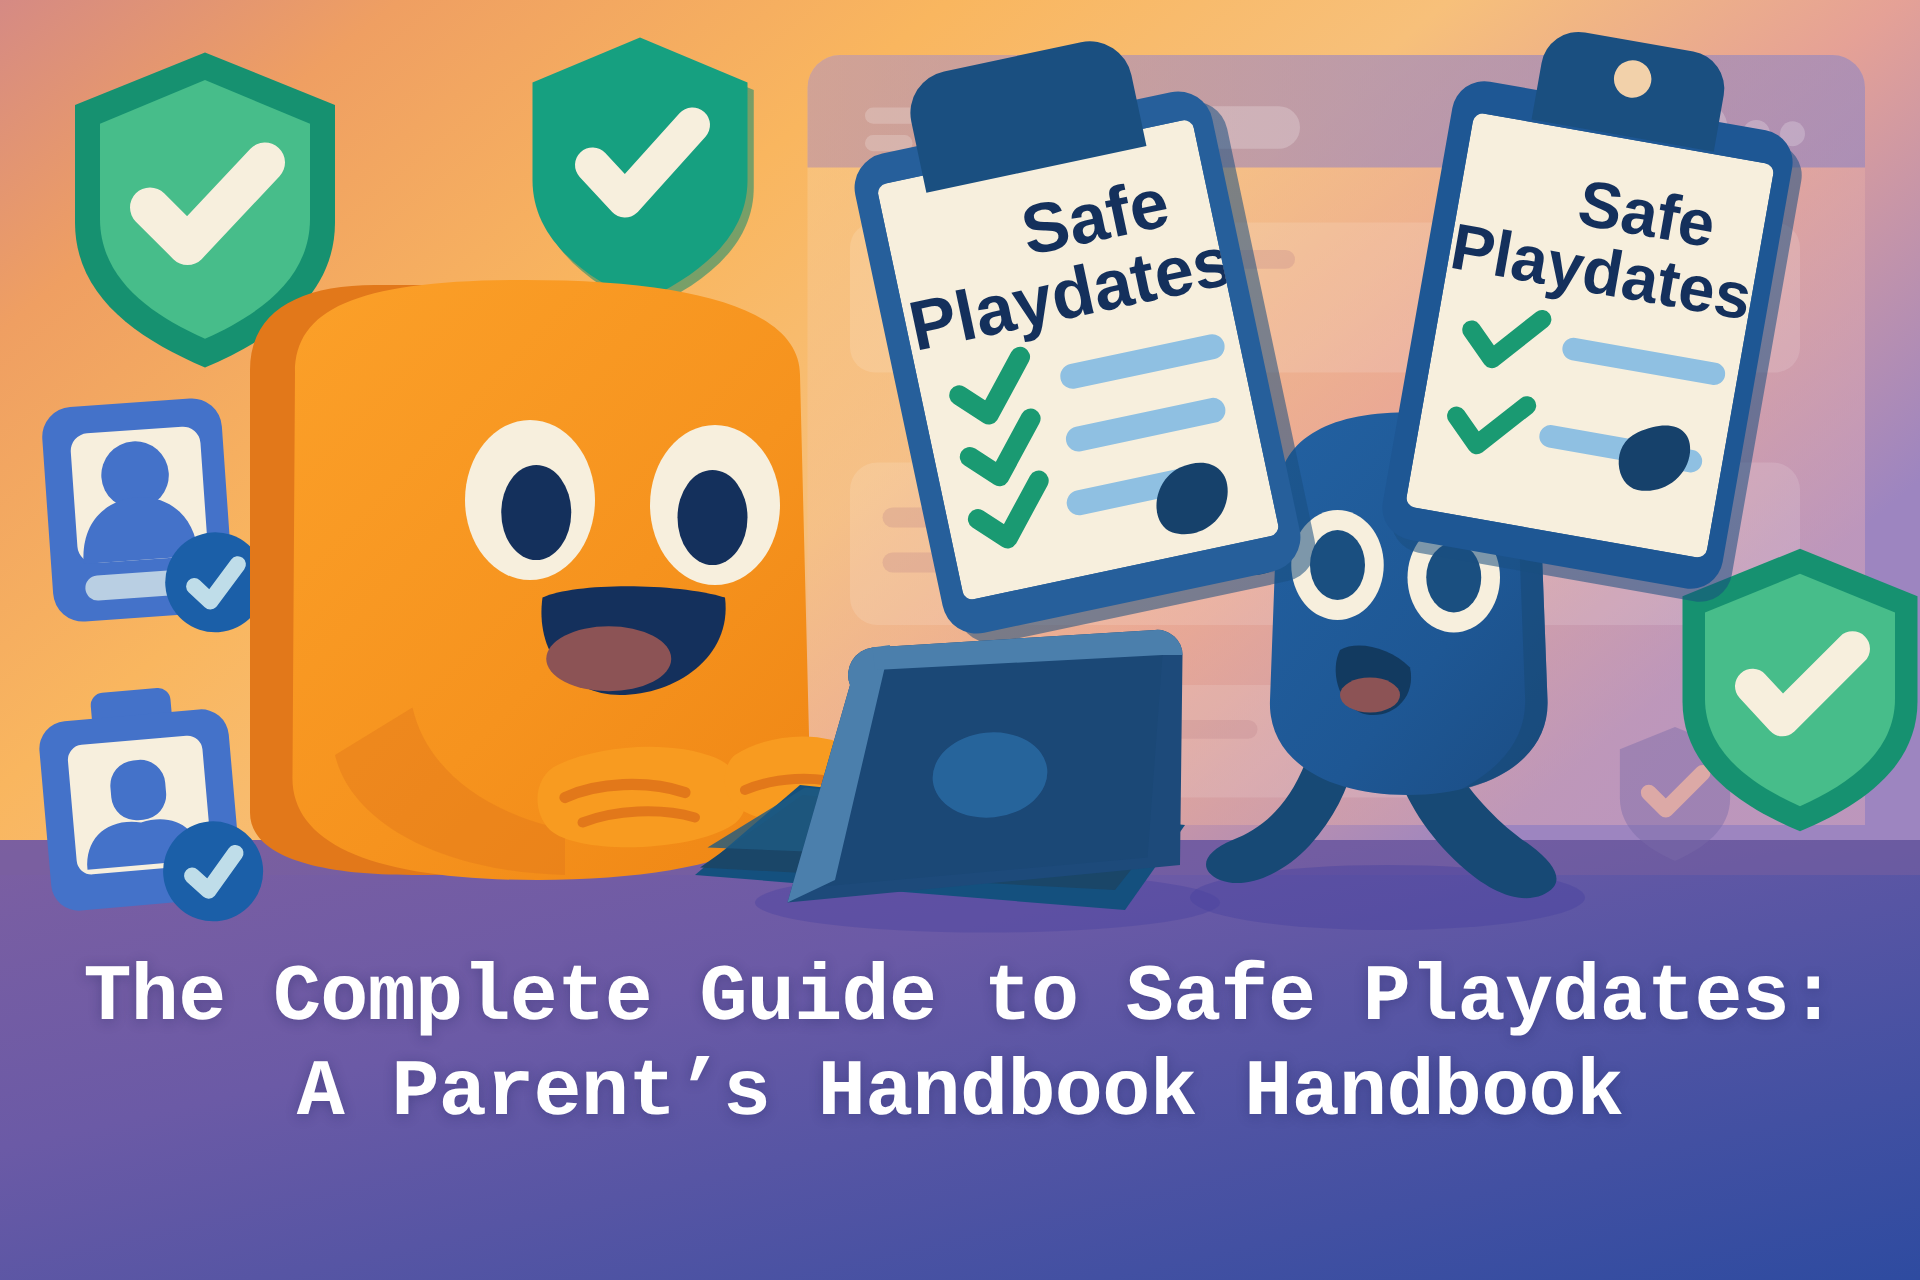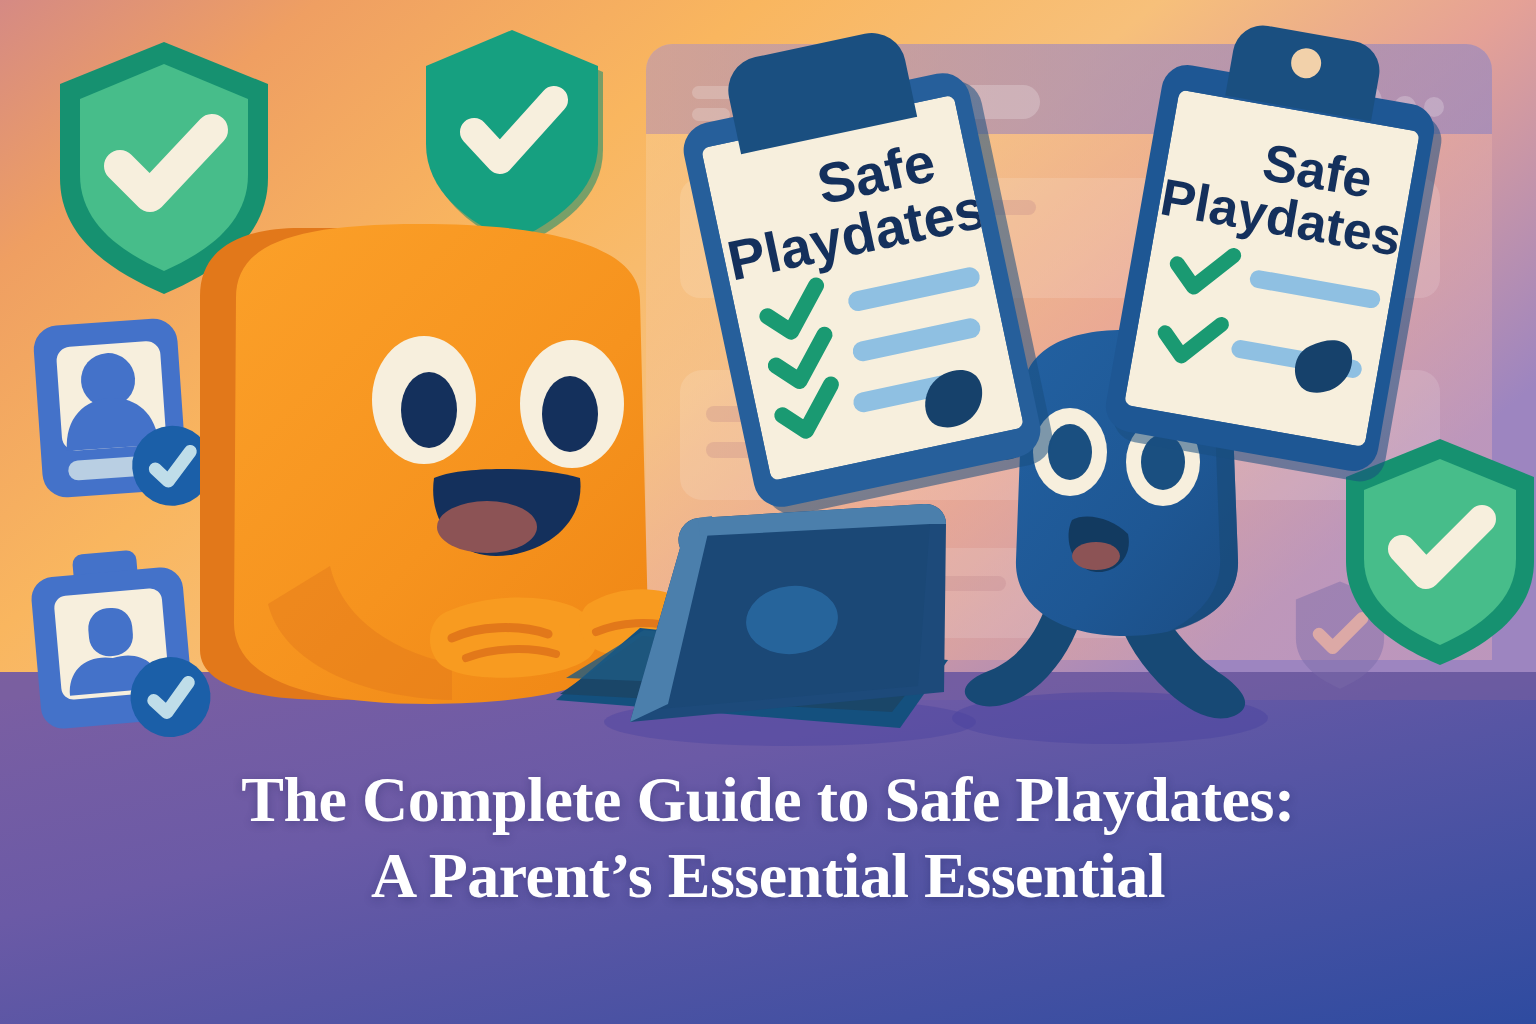--- a/index.html
+++ b/index.html
@@ -5,21 +5,21 @@
   html,body{margin:0;padding:0;background:#2e4ba0;}
   #stage{
     position:relative;width:1536px;height:1024px;overflow:hidden;
     font-family:"Liberation Sans", sans-serif;
   }
   .layer{position:absolute;inset:0;}
   svg{display:block;}
   #headline{
     position:absolute;left:0;right:0;top:762px;
     text-align:center;color:#ffffff;
-    font-family:Liberation Serif, serif;
+    font-family:Liberation Mono, monospace;
     font-weight:700;font-size:64px;line-height:1.18;
     letter-spacing:-0.5px;
     text-shadow:0 2px 10px rgba(20,25,80,.30);
     pointer-events:none;
   }
   #headline .ln{display:block;white-space:nowrap;}
 </style>
 </head>
 <body>
 
@@ -283,16 +283,16 @@
         <path d="M680 548 a22 22 0 0 1 18 -30 L712 516 L668 704 L630 722 Z" fill="#4b7fac"></path>
         <path d="M698 518 L924 504 a20 20 0 0 1 22 20 L930 524 L700 536 Z" fill="#4b7fac"></path>
         <ellipse cx="792" cy="620" rx="46" ry="34" fill="#2b6da8" opacity=".75" transform="rotate(-6 792 620)"></ellipse>
       </g>
 
     </g>
   </svg>
 
   <div id="headline">
     <span class="ln">The Complete Guide to Safe Playdates:</span>
-    <span class="ln">A Parent’s Essential Essential</span>
+    <span class="ln">A Parent’s Handbook Handbook</span>
   </div>
 
 </div>
 
 </body></html>

